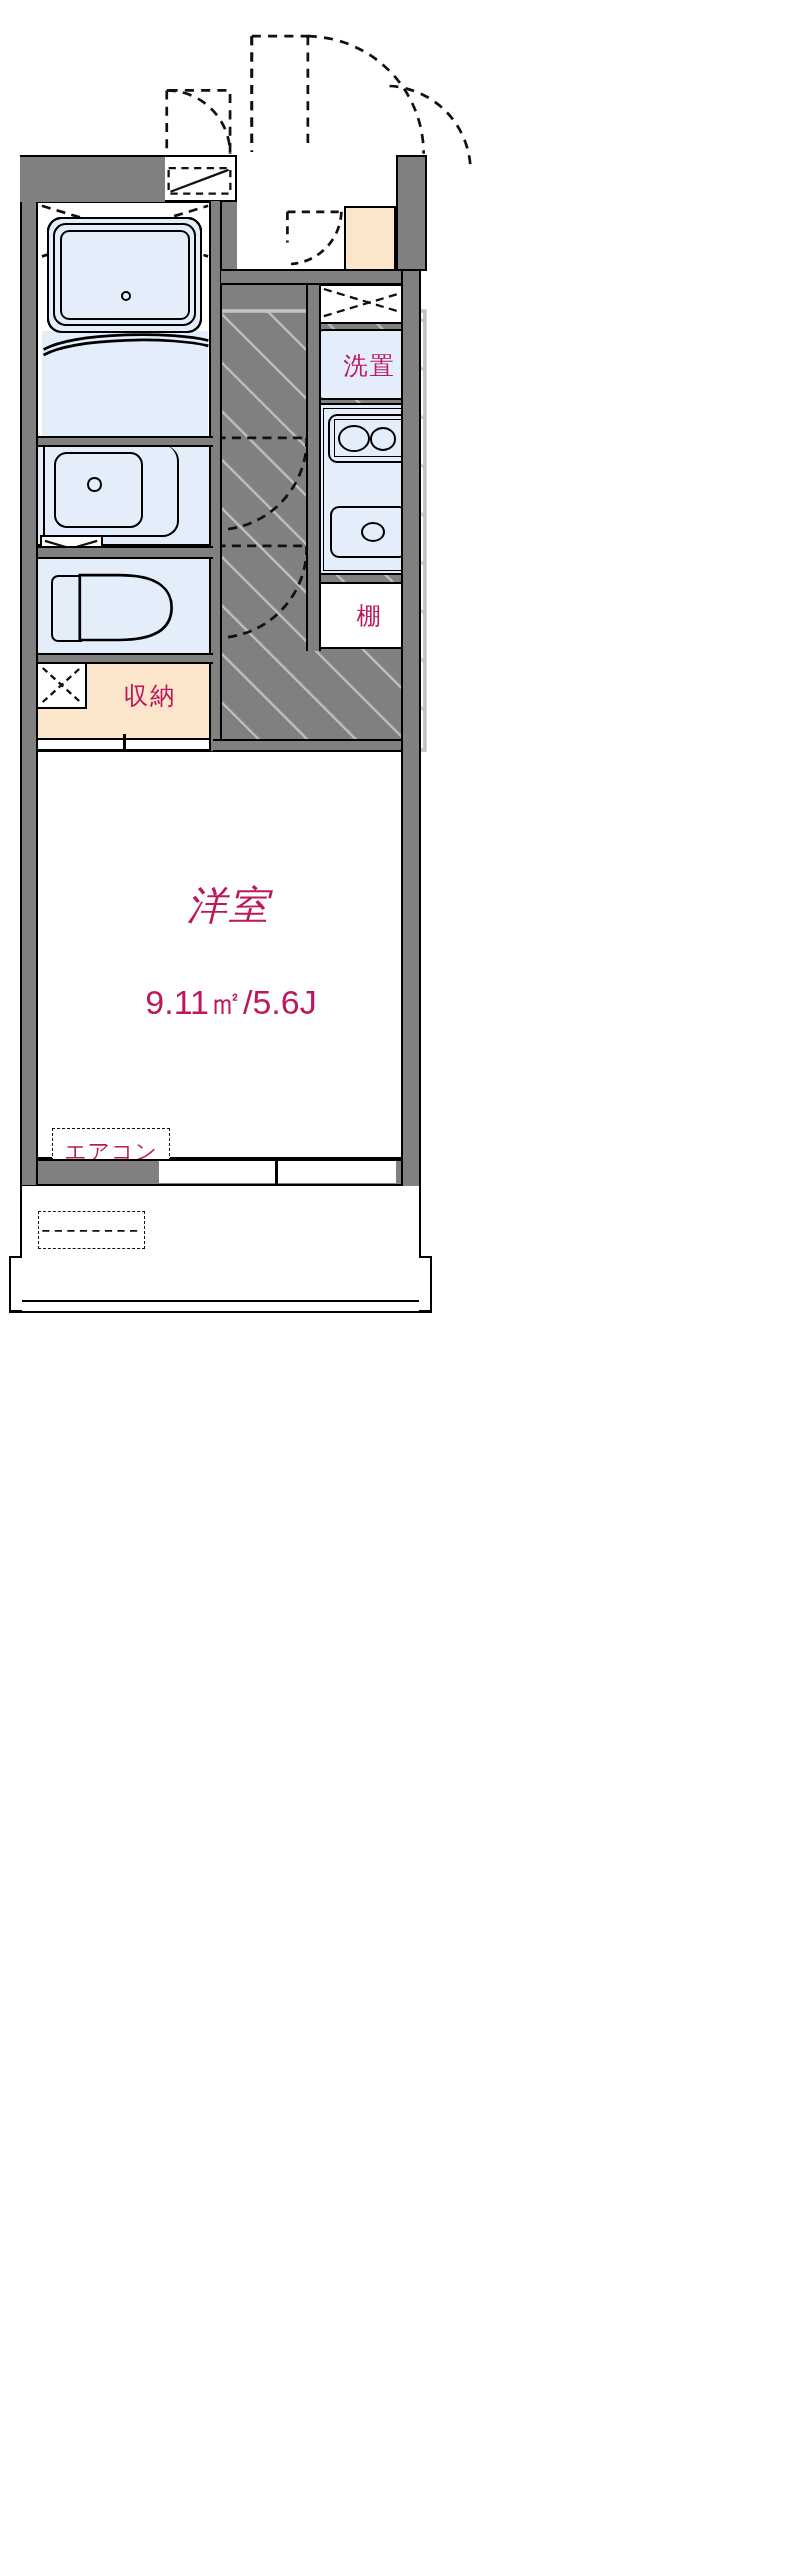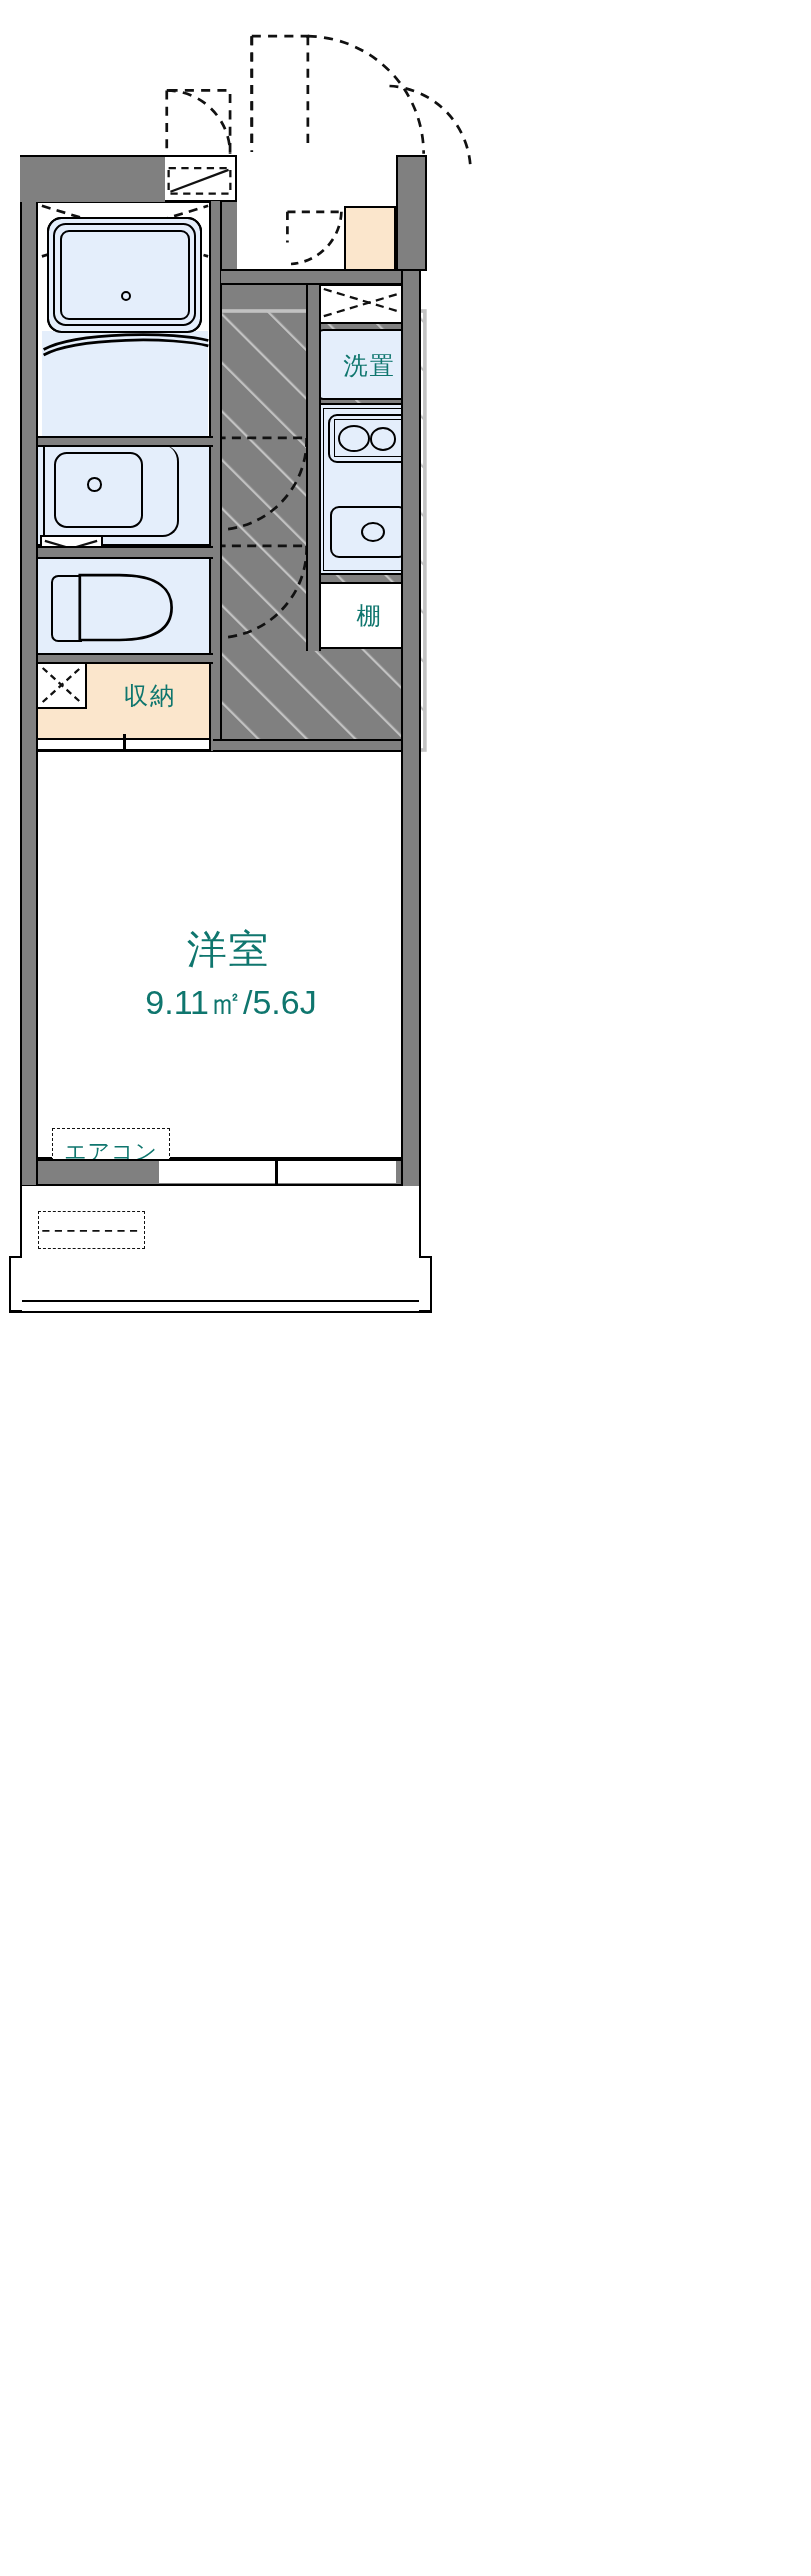--- a/index.html
+++ b/index.html
@@ -8,21 +8,21 @@
   .abs{position:absolute;box-sizing:border-box;}
   .room-blue{background:#e4eefb;}
   .room-white{background:#ffffff;}
   .line-blk{background:#000;}
 
   
   .dash{border:1.8px dashed #111;}
   .dash-thin{border:1.4px dashed #111;}
 
   
-  .lbl{color:#0f766e;text-align:center;line-height:1;white-space:nowrap;}
+  .lbl{color:#be185d;text-align:center;line-height:1;white-space:nowrap;}
   .lbl-jp{font-family:"DejaVu Sans",sans-serif;font-weight:400;}
   .room-name{font-size:40px;letter-spacing:1.8px;}
   .room-area{font-size:34px;letter-spacing:0px;}
   .lbl-med{font-size:24.4px;letter-spacing:1.8px;}
   .lbl-sm{font-size:22px;letter-spacing:0.9px;}
 
   svg{display:block;overflow:visible;}
 </style>
 </head>
 <body>
@@ -166,21 +166,21 @@
   <div class="abs" style="left:370px;top:427px;width:26px;height:23.5px;border:2.3px solid #000;border-radius:50%;background:#e4eefb;"></div>
 
   <div class="abs" style="left:330px;top:506px;width:78px;height:52px;border:2.7px solid #000;border-radius:9px;background:#e4eefb;"></div>
   <div class="abs" style="left:361px;top:522px;width:23.5px;height:20px;border:2.3px solid #000;border-radius:50%;background:#e4eefb;"></div>
 
   <div class="abs" style="left:318px;top:582px;width:103px;height:67px;background:#fff;border:2.7px solid #000;"></div>
   <div class="abs lbl lbl-jp lbl-med" style="left:318px;top:604px;width:103px;">棚</div>
 
   <div class="abs room-white" style="left:36px;top:750px;width:385px;height:409px;border:2.7px solid #000;"></div>
 
-  <div class="abs lbl lbl-jp room-name" style="left:36px;top:929px;width:385px;">洋室</div>
+  <div class="abs lbl lbl-jp room-name" style="left:36px;top:885px;width:385px;font-style:italic;">洋室</div>
   <div class="abs lbl room-area" style="left:36px;top:985px;width:390px;">9.11㎡/5.6J</div>
 
   <div class="abs dash" style="left:52px;top:1128px;width:118px;height:38px;background:#fff;"></div>
   <div class="abs lbl lbl-jp lbl-sm" style="left:52px;top:1141px;width:118px;">エアコン</div>
 
   <div class="abs" style="left:20px;top:1159px;width:401px;height:27px;background:#808080;border-top:2.7px solid #000;border-bottom:2.7px solid #000;"></div>
 
   <div class="abs" style="left:159px;top:1161px;width:237px;height:22px;background:#fff;"></div>
   <div class="abs line-blk" style="left:275px;top:1157px;width:2.7px;height:31px;"></div>
 

